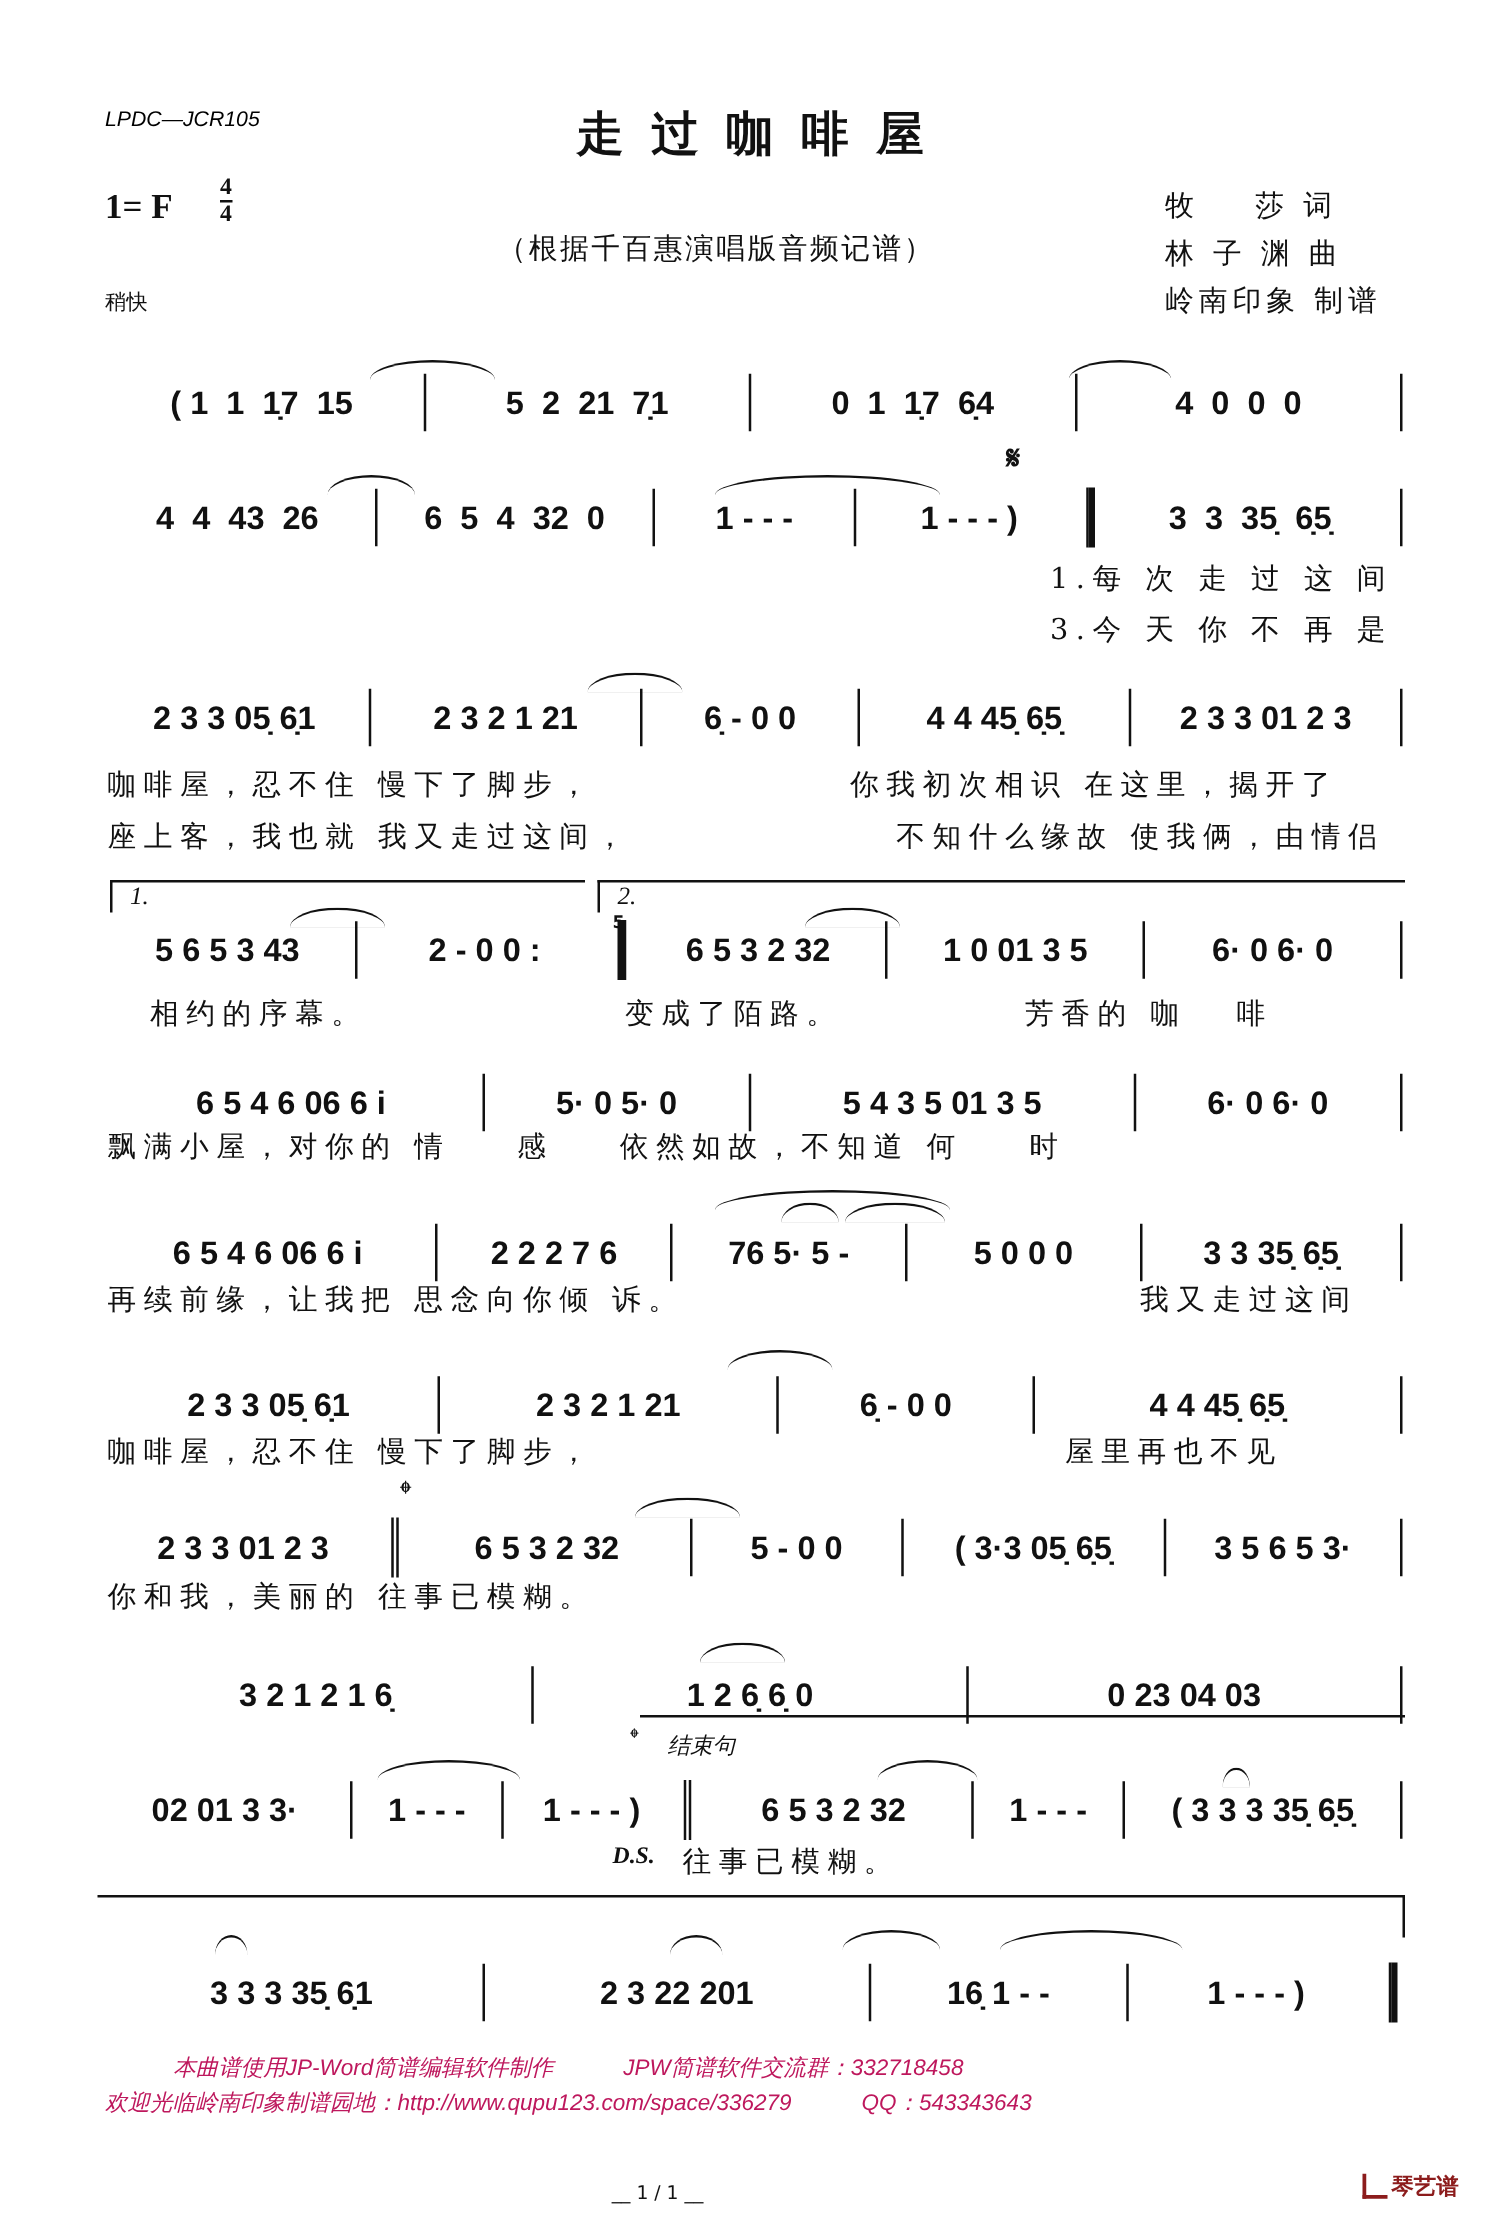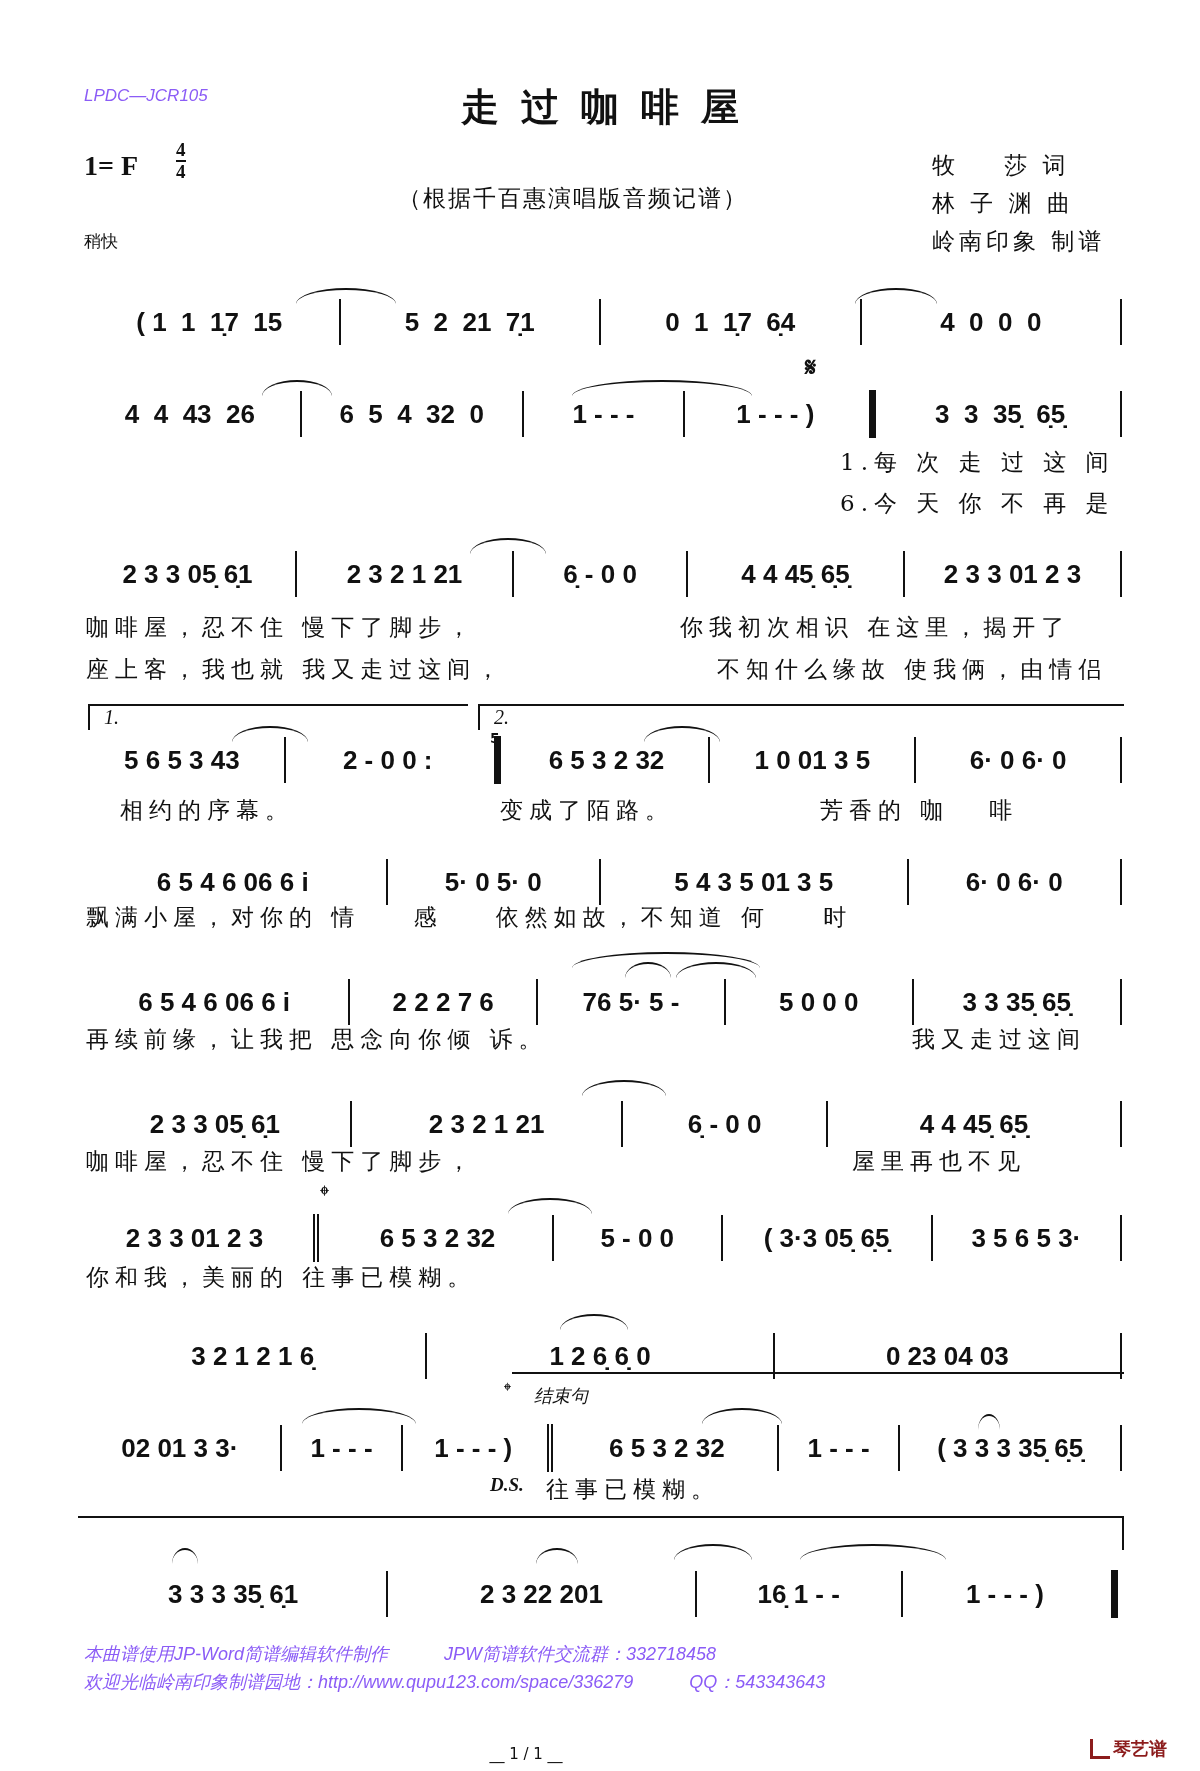--- a/index.html
+++ b/index.html
@@ -1,18 +1,18 @@
 <!DOCTYPE html>
 <html><head>
 <meta charset="utf-8">
 <style>
   html, body { margin: 0; padding: 0; background: #ffffff; }
   body { width: 1200px; height: 1771px; position: relative; overflow: hidden; color: #111; font-family: "DejaVu Sans", sans-serif; }
   .abs { position: absolute; }
-  .code { left: 84px; top: 86px; font-family: "Liberation Sans", sans-serif; font-style: italic; font-size: 17px; color: #8b5cf6; }
+  .code { left: 84px; top: 86px; font-family: "Liberation Sans", sans-serif; font-style: italic; font-size: 17px; color: #000000; }
   .title { left: 0; width: 1200px; top: 82px; text-align: center; font-family: "DejaVu Serif", serif; font-weight: bold; font-size: 38px; letter-spacing: 22px; padding-left: 22px; box-sizing: border-box; }
   .key { left: 84px; top: 150px; font-family: "Liberation Serif", serif; font-weight: bold; font-size: 28px; }
   .timesig { left: 176px; top: 140px; font-family: "Liberation Serif", serif; font-weight: bold; font-size: 19px; line-height: 20px; text-align: center; }
   .timesig div:first-child { border-bottom: 2px solid #111; }
   .subtitle { left: 398px; top: 183px; font-family: "DejaVu Serif", serif; font-size: 23px; letter-spacing: 2px; }
   .tempo { left: 84px; top: 230px; font-size: 17px; }
   .credits { left: 932px; top: 146px; font-family: "DejaVu Serif", serif; font-size: 23px; line-height: 38px; }
   .credits div { white-space: pre; letter-spacing: 4px; }
 
   .staff-line { position: absolute; left: 80px; right: 78px; height: 60px; display: flex; align-items: center; font-family: "Liberation Sans", sans-serif; font-weight: bold; font-size: 26px; white-space: pre; }
@@ -20,21 +20,21 @@
   .bar { width: 2px; height: 46px; background: #111; flex: none; }
   .dbar { width: 7px; height: 48px; border-left: 2px solid #111; border-right: 5px solid #111; box-sizing: border-box; flex: none; margin: 0 4px; }
   .thinbar { width: 6px; height: 48px; border-left: 2px solid #111; border-right: 2px solid #111; box-sizing: border-box; flex: none; margin: 0 4px; }
 
   .lyric { position: absolute; font-family: "DejaVu Serif", serif; font-size: 23px; letter-spacing: 6px; white-space: pre; }
   .segno { font-family: "DejaVu Serif", serif; font-size: 26px; font-weight: bold; }
   .coda { font-family: "DejaVu Sans", sans-serif; font-size: 26px; }
   .volta { position: absolute; height: 26px; border-top: 2px solid #111; border-left: 2px solid #111; font-family: "Liberation Serif", serif; font-style: italic; font-size: 20px; padding-left: 14px; box-sizing: border-box; }
   .slur { position: absolute; height: 14px; border-top: 2px solid #111; border-radius: 50% 50% 0 0 / 100% 100% 0 0; }
   .coda-bracket { position: absolute; border-top: 2px solid #111; }
-  .footer { left: 84px; top: 1640px; font-family: "Liberation Sans", sans-serif; font-style: italic; font-size: 18px; line-height: 28px; color: #8b5cf6; }
+  .footer { left: 84px; top: 1640px; font-family: "Liberation Sans", sans-serif; font-style: italic; font-size: 18px; line-height: 28px; color: #be185d; text-align: center; }
   .footer span { display: inline-block; margin-right: 56px; }
   .pagenum { left: 0; width: 1052px; text-align: center; top: 1745px; font-family: "DejaVu Sans", sans-serif; font-size: 15px; }
   .logo { left: 1090px; top: 1737px; color: #8c1c1c; font-weight: bold; font-size: 18px; display: flex; align-items: center; gap: 3px; }
   .logo-mark { width: 20px; height: 20px; border-left: 3px solid #8c1c1c; border-bottom: 3px solid #8c1c1c; position: relative; box-sizing: border-box; }
 </style>
 </head>
 <body>
 
 <div class="abs code">LPDC—JCR105</div>
 <div class="abs title">走过咖啡屋</div>
@@ -64,21 +64,21 @@
 <div class="staff-line" style="top:384px">
   <div class="measure" style="flex:1.1">4  4  43  26</div><div class="bar"></div>
   <div class="measure" style="flex:1.1">6  5  4  32  0</div><div class="bar"></div>
   <div class="measure" style="flex:0.8">1 - - -</div><div class="bar"></div>
   <div class="measure" style="flex:0.9">1 - - - )</div><div class="dbar"></div>
   <div class="measure" style="flex:1.2">3  3  35̣  6̣5̣</div><div class="bar"></div>
 </div>
 <div class="slur" style="left:262px; top:380px; width:70px;"></div>
 <div class="slur" style="left:572px; top:380px; width:180px;"></div>
 <div class="lyric" style="left:840px; top:447px;">1.每 次 走 过 这 间</div>
-<div class="lyric" style="left:840px; top:488px;">6.今 天 你 不 再 是</div>
+<div class="lyric" style="left:840px; top:488px;">3.今 天 你 不 再 是</div>
 
 <div class="staff-line" style="top:544px">
   <div class="measure">2 3 3 05̣ 6̣1</div><div class="bar"></div>
   <div class="measure">2 3 2 1 21</div><div class="bar"></div>
   <div class="measure" style="flex:0.8">6̣ - 0 0</div><div class="bar"></div>
   <div class="measure">4 4 45̣ 6̣5̣</div><div class="bar"></div>
   <div class="measure">2 3 3 01 2 3</div><div class="bar"></div>
 </div>
 <div class="slur" style="left:470px; top:538px; width:76px;"></div>
 <div class="lyric" style="left:86px; top:612px;">咖啡屋，忍不住 慢下了脚步，</div>

